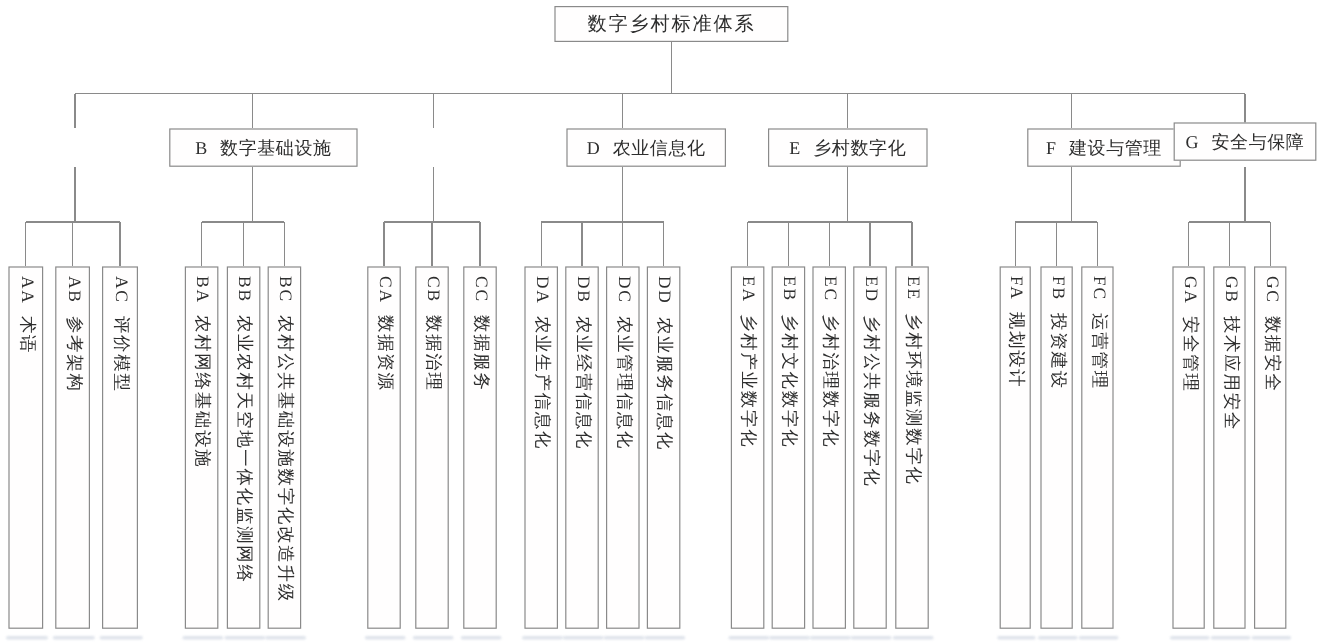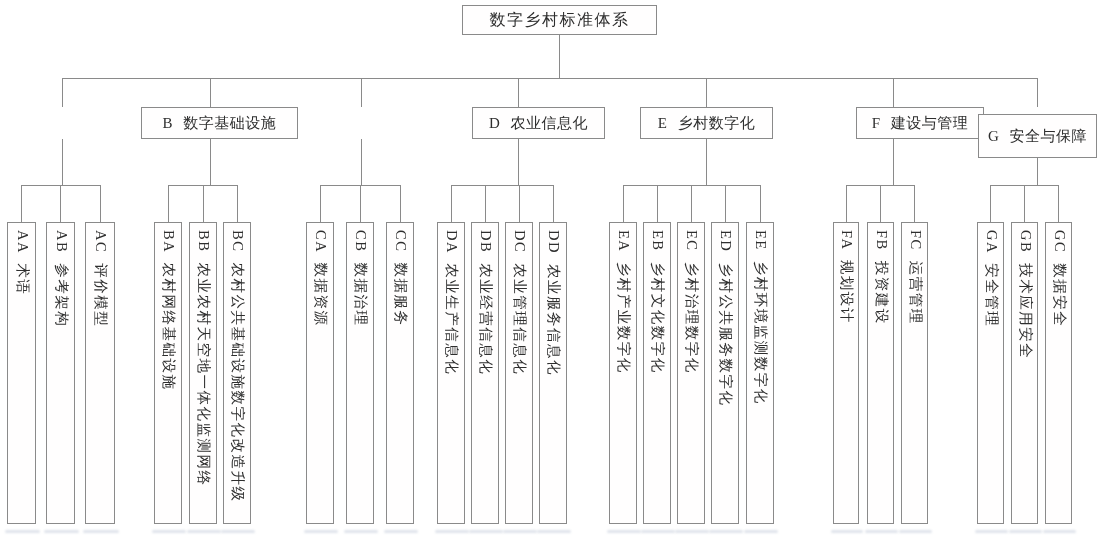--- a/index.html
+++ b/index.html
@@ -220,21 +220,21 @@
     </div>
     <div class="smudge" style="left: 831px; width: 32px;"></div>
     <div class="node kid" style="left: 867px; top: 222px; width: 27px; height: 302px;">
       <span class="vtext">FB 投资建设</span>
     </div>
     <div class="smudge" style="left: 865px; width: 33px;"></div>
     <div class="node kid" style="left: 901px; top: 222px; width: 27px; height: 302px;">
       <span class="vtext">FC 运营管理</span>
     </div>
     <div class="smudge" style="left: 899px; width: 33px;"></div>
-    <div class="node l2box" style="left: 978px; top: 114px; width: 119px; height: 44px;">
+    <div class="node l2box" style="left: 978px; top: 102px; width: 119px; height: 32px;">
       <span>G 安全与保障</span>
     </div>
     <div class="node kid" style="left: 977px; top: 222px; width: 27px; height: 302px;">
       <span class="vtext">GA 安全管理</span>
     </div>
     <div class="smudge" style="left: 975px; width: 33px;"></div>
     <div class="node kid" style="left: 1011px; top: 222px; width: 27px; height: 302px;">
       <span class="vtext">GB 技术应用安全</span>
     </div>
     <div class="smudge" style="left: 1009px; width: 33px;"></div>

